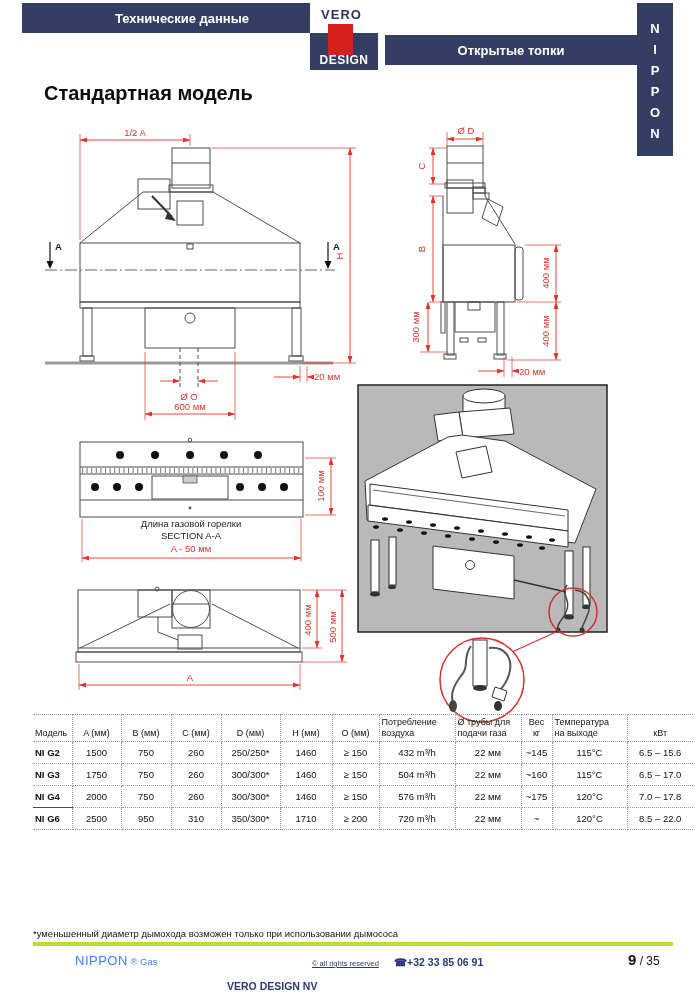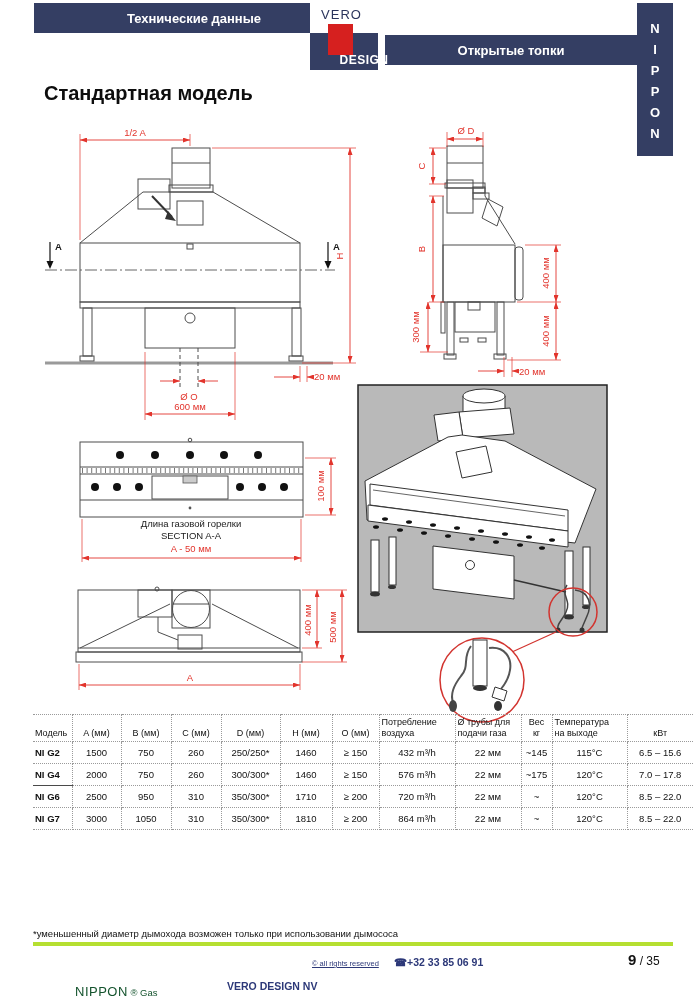--- a/index.html
+++ b/index.html
@@ -5,29 +5,29 @@
   html,body{margin:0;padding:0;}
   body{
     position:relative;width:698px;height:1000px;background:#ffffff;
     font-family:"Liberation Sans",sans-serif;color:#111;overflow:hidden;
   }
 
   
   .hbar{position:absolute;top:3px;height:30px;background:#343e63;color:#fff;
         display:flex;align-items:center;justify-content:center;
         font-size:13px;font-weight:bold;}
-  #bar-left{left:34px;width:320px;}
+  #bar-left{left:22px;width:320px;}
   #bar-right{left:385px;width:252px;margin-top:32px;}
   #logo{position:absolute;left:310px;top:3px;width:68px;height:67px;}
   #logo .white{position:absolute;left:0;top:0;width:63px;height:30px;background:#fff;}
   #logo .navy{position:absolute;left:0;top:30px;width:68px;height:37px;background:#343e63;}
   #logo .vero{position:absolute;left:0;top:4px;width:63px;text-align:center;
-        color:#2b355c;font-weight:normal;font-size:13px;letter-spacing:1px;}
+        color:#2b355c;font-weight:bold;font-size:13px;letter-spacing:1px;}
   #logo .design{position:absolute;left:0;bottom:3px;width:68px;text-align:center;
-        color:#fff;font-weight:bold;font-size:12px;letter-spacing:0.5px;padding-left:20px;}
+        color:#fff;font-weight:bold;font-size:12px;letter-spacing:0.5px;}
   #logo .redsq{position:absolute;left:18px;top:21px;width:25px;height:31px;background:#d6201f;}
   #nippon-col{position:absolute;left:637px;top:3px;width:36px;height:153px;background:#343e63;
         color:#fff;font-weight:bold;font-size:13px;text-align:center;line-height:21px;
         padding-top:15px;box-sizing:border-box;white-space:pre-line;}
 
   #page-title{position:absolute;left:44px;top:82px;font-size:20px;font-weight:bold;color:#0d0d0d;}
 
   
   #drawings{position:absolute;left:0;top:0;width:698px;height:735px;}
   #drawings text{font-family:"Liberation Sans",sans-serif;}
@@ -48,21 +48,21 @@
       border-right:1px dotted #9a9a9a;border-bottom:1px dotted #9a9a9a;}
   #spec-table th:last-child,#spec-table td:last-child{border-right:none;}
   #spec-table th.lft{text-align:left;}
   #spec-table td.model{text-align:left;font-weight:bold;padding-left:2px;}
   #spec-table td.model-u{border-bottom:1.5px solid #4a4a4a;}
 
   #footnote{position:absolute;left:33px;top:928px;font-size:9.5px;color:#111;}
 
   
   #green-line{position:absolute;left:33px;top:942px;width:640px;height:4px;background:#b5df31;}
-  #footer-brand{position:absolute;left:75px;top:953px;font-size:13px;color:#14532d;letter-spacing:0.5px;margin-top:31px;}
+  #footer-brand{position:absolute;left:75px;top:953px;font-size:13px;color:#3b82f6;letter-spacing:0.5px;}
   #footer-brand .sfx{font-size:9.5px;letter-spacing:0;}
   #footer-company{position:absolute;left:227px;top:956px;font-size:10.5px;font-weight:bold;color:#2c3878;margin-top:24px;}
   #footer-rights{position:absolute;left:312px;top:959px;font-size:7.5px;color:#2c3878;text-decoration:underline;}
   #footer-phone{position:absolute;left:394px;top:956px;font-size:10.5px;font-weight:bold;color:#2c3878;}
   #page-num{position:absolute;left:628px;top:951px;font-size:12px;color:#111;}
   #page-num .cur{font-size:15px;font-weight:bold;}
 </style>
 </head>
 <body>
 
@@ -368,20 +368,34 @@
         <td>250/250*</td>
         <td>1460</td>
         <td>≥ 150</td>
         <td>432 m³/h</td>
         <td>22 мм</td>
         <td>~145</td>
         <td>115°C</td>
         <td>6.5 – 15.6</td>
       </tr>
       <tr>
+        <td class="model">NI G3</td>
+        <td>1750</td>
+        <td>750</td>
+        <td>260</td>
+        <td>300/300*</td>
+        <td>1460</td>
+        <td>≥ 150</td>
+        <td>504 m³/h</td>
+        <td>22 мм</td>
+        <td>~160</td>
+        <td>115°C</td>
+        <td>6.5 – 17.0</td>
+      </tr>
+      <tr>
         <td class="model model-u">NI G4</td>
         <td>2000</td>
         <td>750</td>
         <td>260</td>
         <td>300/300*</td>
         <td>1460</td>
         <td>≥ 150</td>
         <td>576 m³/h</td>
         <td>22 мм</td>
         <td>~175</td>
@@ -395,34 +409,20 @@
         <td>310</td>
         <td>350/300*</td>
         <td>1710</td>
         <td>≥ 200</td>
         <td>720 m³/h</td>
         <td>22 мм</td>
         <td>~</td>
         <td>120°C</td>
         <td>8.5 – 22.0</td>
       </tr>
-      <tr>
-        <td class="model">NI G7</td>
-        <td>3000</td>
-        <td>1050</td>
-        <td>310</td>
-        <td>350/300*</td>
-        <td>1810</td>
-        <td>≥ 200</td>
-        <td>864 m³/h</td>
-        <td>22 мм</td>
-        <td>~</td>
-        <td>120°C</td>
-        <td>8.5 – 22.0</td>
-      </tr>
     </tbody>
 </table>
 
 <div id="footnote">*уменьшенный диаметр дымохода возможен только при использовании дымососа</div>
 
 <div id="green-line"></div>
 <div id="footer-brand"><span>NIPPON</span><span class="sfx"> ® Gas</span></div>
 <div id="footer-company">VERO DESIGN NV</div>
 <div id="footer-rights">© all rights reserved</div>
 <div id="footer-phone">☎+32 33 85 06 91</div>

